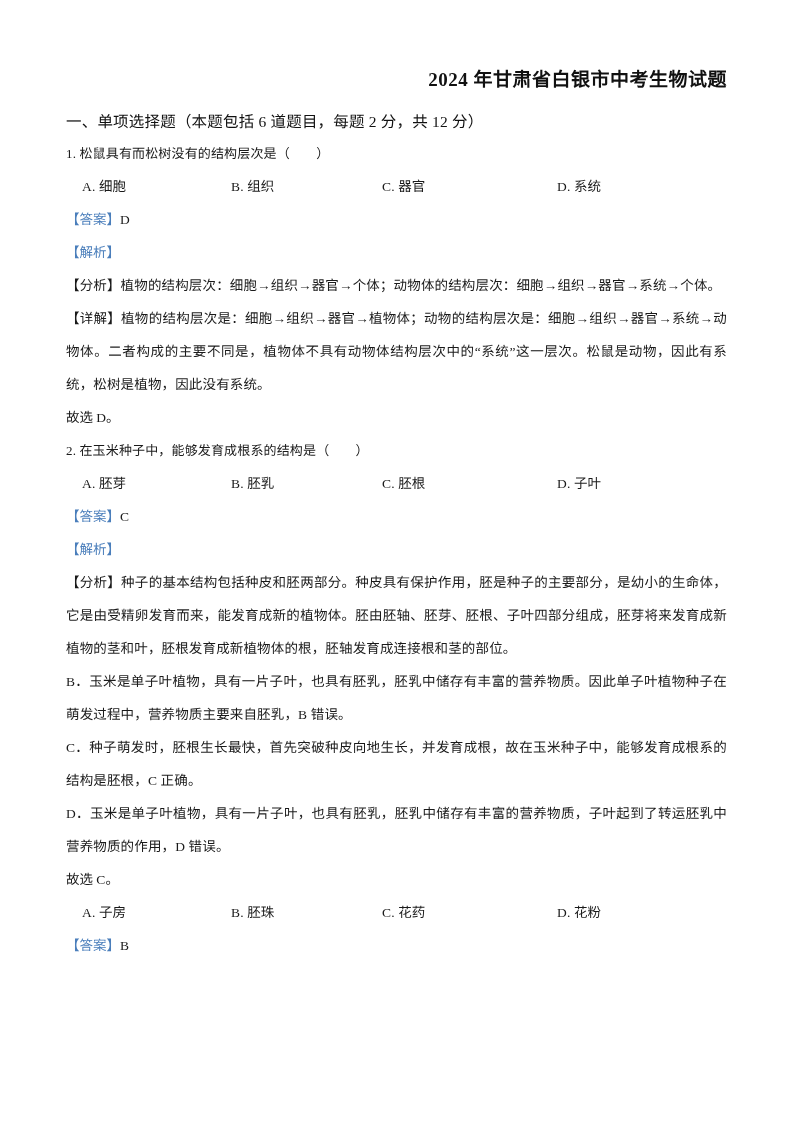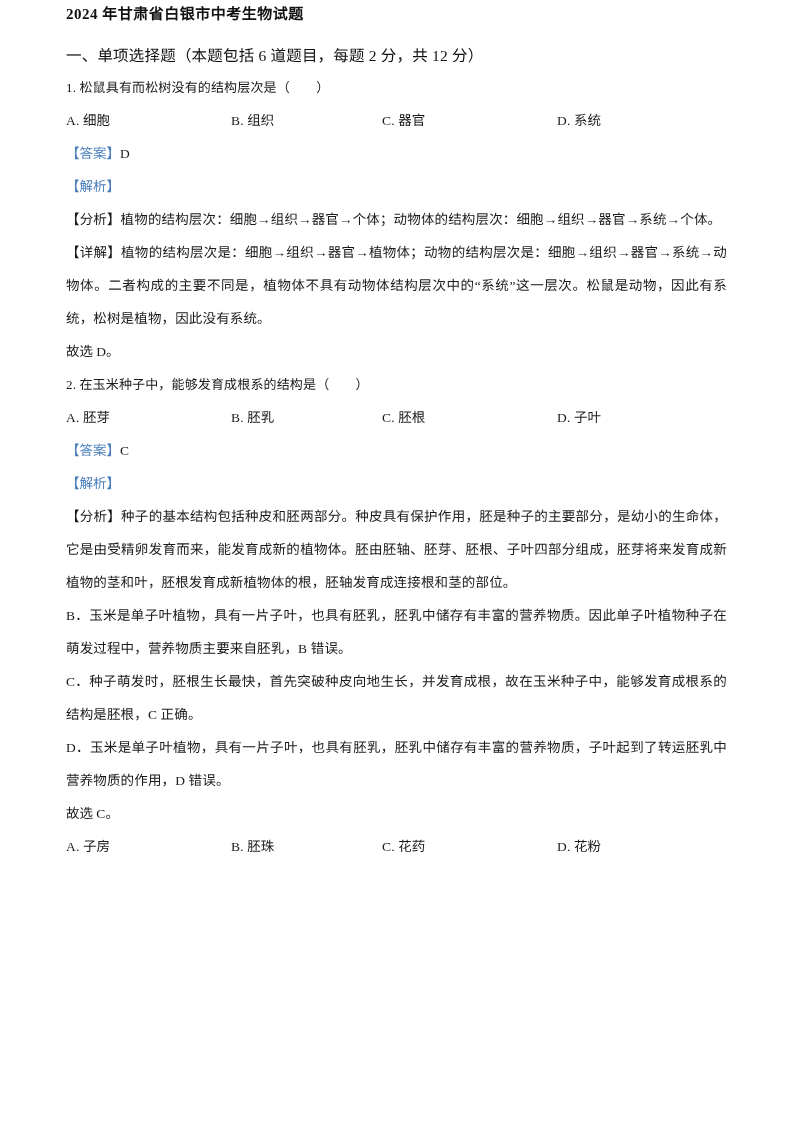--- a/index.html
+++ b/index.html
@@ -18,25 +18,26 @@
   .page {
     position: relative;
     width: 793px;
     height: 1122px;
     box-sizing: border-box;
     padding: 0 66px 0 66px;
     overflow: hidden;
   }
 
   .doc-title {
-    text-align: left;
-    font-size: 15px;
+    text-align: right;
+    font-size: 19px;
     font-weight: bold;
     letter-spacing: 0.5px;
     margin: 0;
+    padding-top: 66px;
     line-height: 28px;
     color: #111;
   }
 
   .section-heading {
     font-size: 15.5px;
     font-weight: normal;
     line-height: 30px;
     margin: 13px 0 0 0;
     letter-spacing: 0.2px;
@@ -57,21 +58,21 @@
     line-height: 33px;
     font-size: 13.5px;
     margin: 0;
   }
   .options .opt {
     position: absolute;
     top: 0;
     white-space: nowrap;
     letter-spacing: 0.15px;
   }
-  .options .opt.o0 { left: 0px; }
+  .options .opt.o0 { left: 16px; }
   .options .opt.o1 { left: 165px; }
   .options .opt.o2 { left: 316px; }
   .options .opt.o3 { left: 491px; }
 
   .para {
     font-size: 13.5px;
     line-height: 33px;
     margin: 0;
     text-align: justify;
     text-justify: inter-ideograph;
@@ -148,15 +149,16 @@
 
   <div>
 
     <div class="options">
       <span class="opt o0">A. 子房</span>
       <span class="opt o1">B. 胚珠</span>
       <span class="opt o2">C. 花药</span>
       <span class="opt o3">D. 花粉</span>
     </div>
 
+    <p class="ans-line"><span class="label-blue tag">【答案】</span><span>B</span></p>
   </div>
 
 </div>
 
 </body></html>

